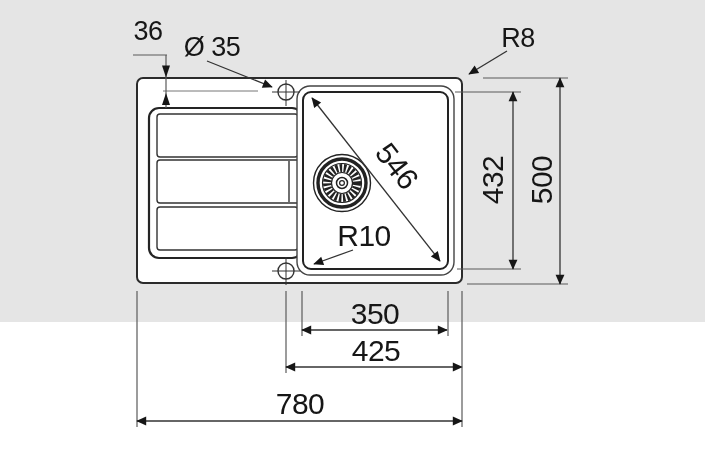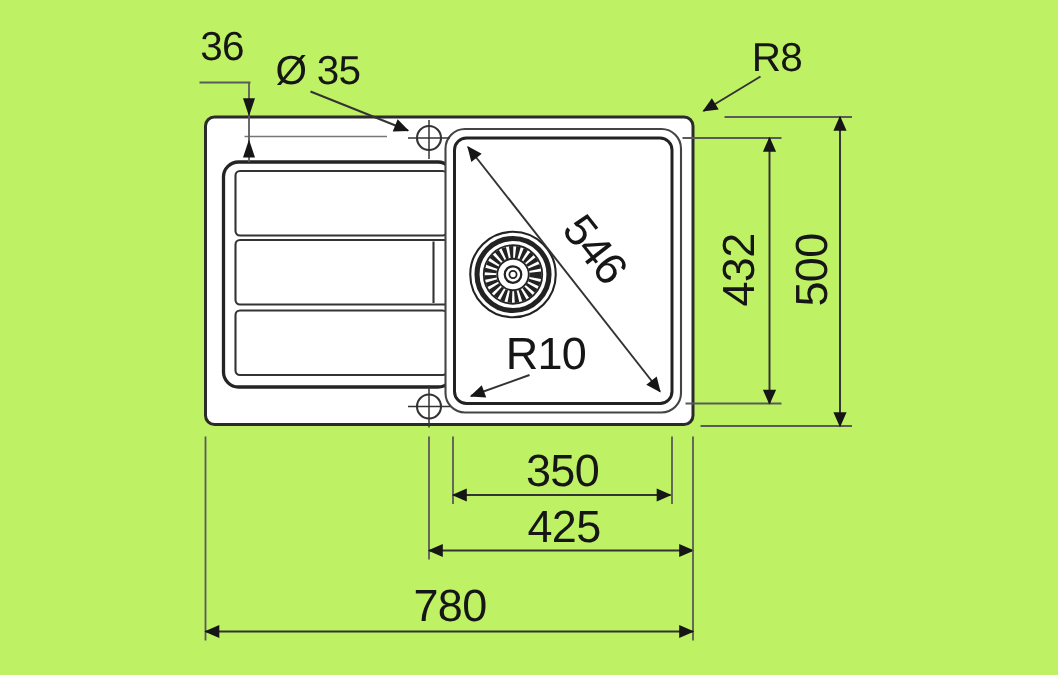--- a/index.html
+++ b/index.html
@@ -7,22 +7,22 @@
     padding: 0;
     background: #ffffff;
     width: 705px;
     height: 450px;
     overflow: hidden;
     font-family: "Liberation Sans", sans-serif;
   }
   .stage {
     position: relative;
     width: 705px;
-    height: 450px;
-    background: #bef264;
+    height: 322px;
+    background: #e5e5e5;
   }
   svg text {
     font-family: "Liberation Sans", sans-serif;
     fill: #161616;
   }
   .dim-text   { font-size: 30px; letter-spacing: -0.5px; }
   .dim-text-s { font-size: 27px; letter-spacing: -0.5px; }
 </style>
 </head>
 <body>

